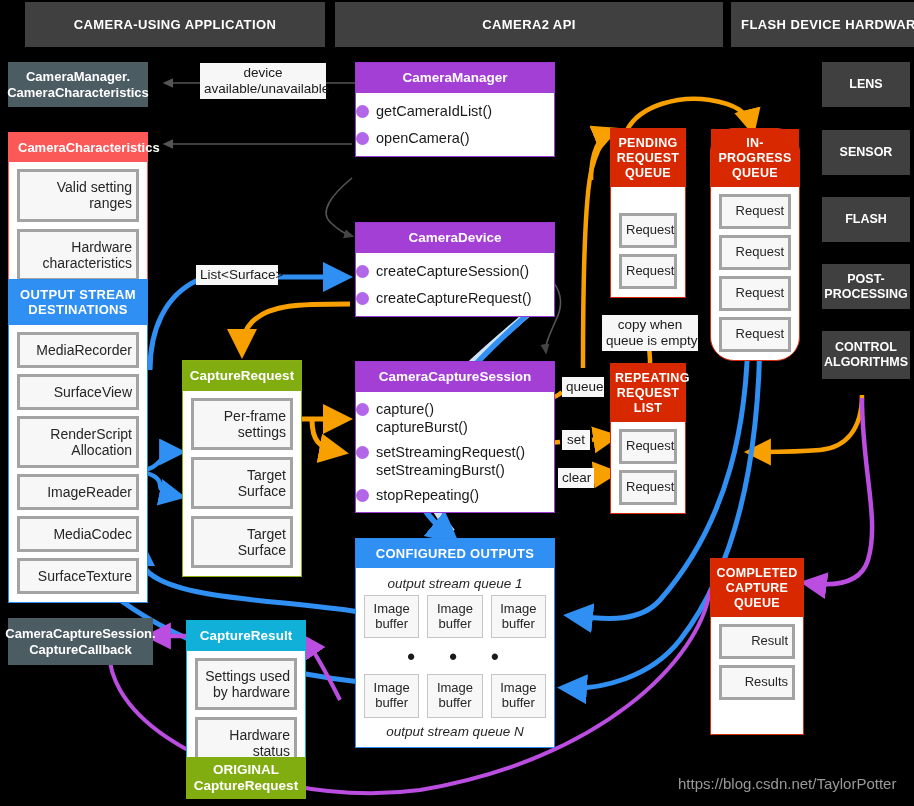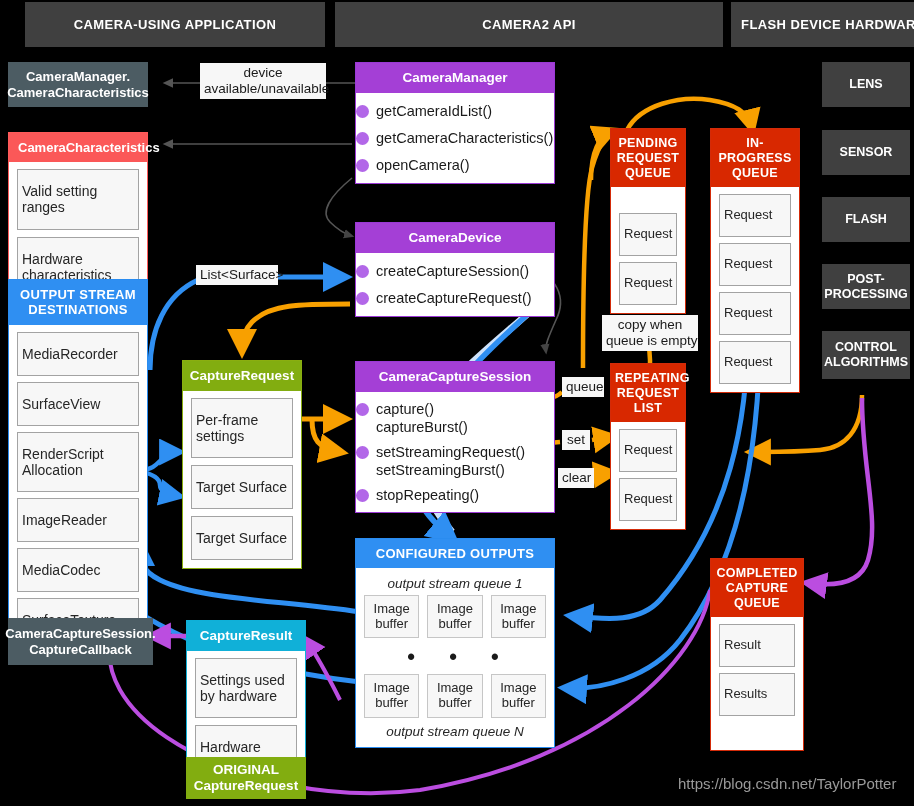--- a/index.html
+++ b/index.html
@@ -41,26 +41,26 @@
   .card > .hdr {
     color: #ffffff; font-weight: bold; font-size: 13.5px;
     text-align: center; padding: 7px 4px;
     line-height: 1.18;
   }
   .card > .body {
     padding: 7px 8px 8px 8px;
     display: flex; flex-direction: column; gap: 7px;
   }
   .slot {
-    border: 1px solid #a3a3a3;
+    border: 3px solid #a3a3a3;
     background: #f7f7f7;
     color: #262626;
     font-size: 14px;
-    text-align: left;
-    padding: 13px 4px;
+    text-align: right;
+    padding: 7px 4px;
     line-height: 1.15;
   }
 
   
   .c-purple { border: 1px solid #9b39d6; }
   .c-purple > .hdr { background: #a43fd6; }
   .c-red  { border: 1px solid #d32b09; }
   .c-red > .hdr { background: #d82800; font-size: 12.5px; letter-spacing: .3px; }
   .c-blue { border: 1px solid #2a8cf0; }
   .c-blue > .hdr { background: #2f8ff2; font-size: 13px; letter-spacing: .3px; }
@@ -320,24 +320,20 @@
 
   <div class="node card c-purple" style="left:355px; top:62px; width:200px;">
     <div class="hdr">CameraManager</div>
     <div class="methods">
       <div class="mrow">
         <span class="dot"></span>
         <span class="mtext">getCameraIdList()</span>
       </div>
       <div class="mrow">
         <span class="dot"></span>
-        <span class="mtext">getCameraCharacteristics()</span>
-      </div>
-      <div class="mrow">
-        <span class="dot"></span>
         <span class="mtext">openCamera()</span>
       </div>
     </div>
   </div>
 
   <div class="node card c-purple" style="left:355px; top:222px; width:200px;">
     <div class="hdr">CameraDevice</div>
     <div class="methods">
       <div class="mrow">
         <span class="dot"></span>
@@ -449,21 +445,21 @@
       <div>PENDING</div>
       <div>REQUEST</div>
       <div>QUEUE</div>
     </div>
     <div class="body" style="padding-top:26px; gap:6px;">
       <div class="slot" style="font-size:13px;">Request</div>
       <div class="slot" style="font-size:13px;">Request</div>
     </div>
   </div>
 
-  <div class="node card c-red" style="left:710px; top:128px; width:90px;">
+  <div class="node card c-red" style="left:710px; top:128px; width:90px;border-radius:24px;">
     <div class="hdr">
       <div>IN-PROGRESS</div>
       <div>QUEUE</div>
     </div>
     <div class="body" style="gap:6px;">
       <div class="slot" style="font-size:13px;">Request</div>
       <div class="slot" style="font-size:13px;">Request</div>
       <div class="slot" style="font-size:13px;">Request</div>
       <div class="slot" style="font-size:13px;">Request</div>
     </div>

